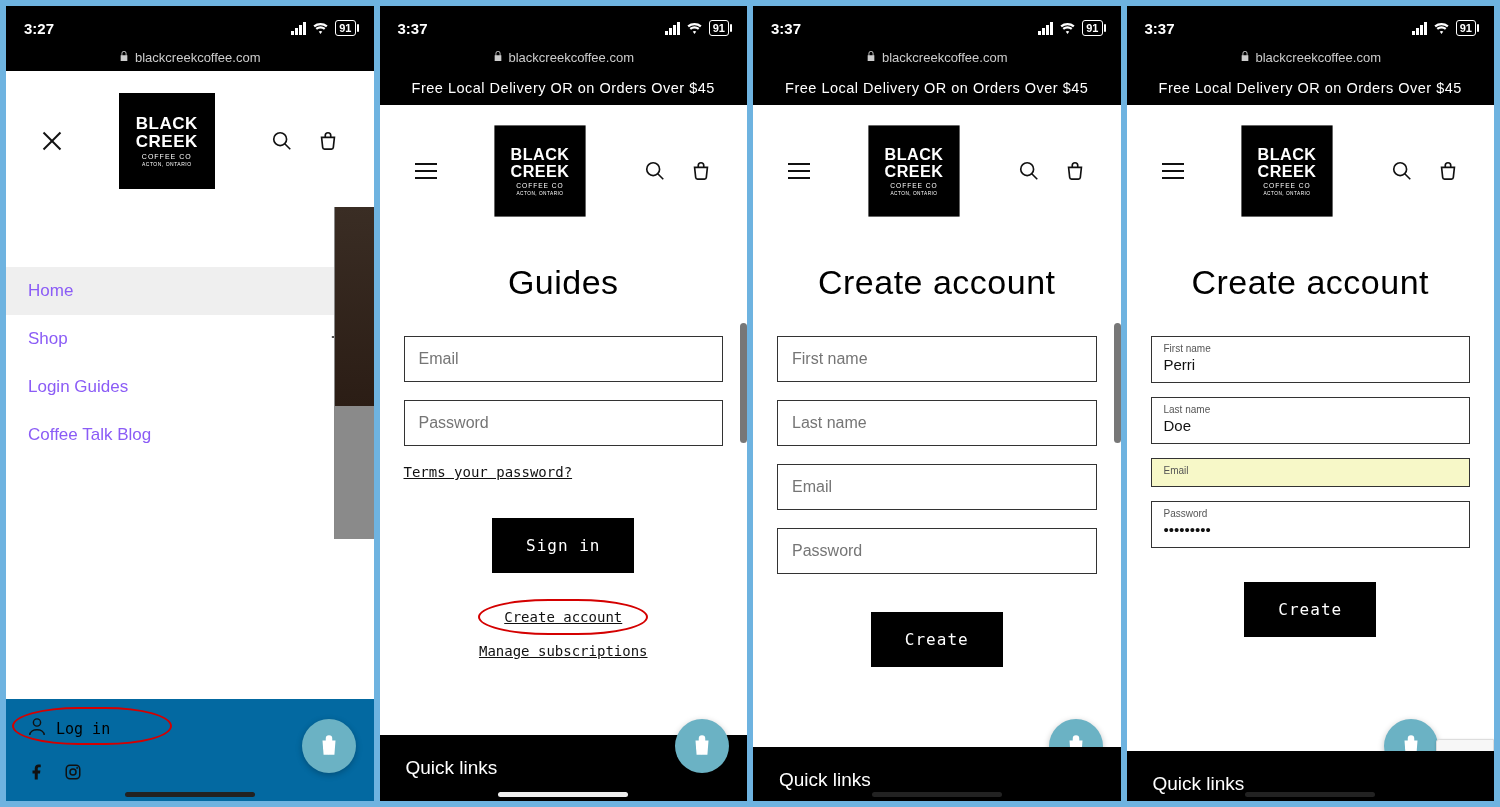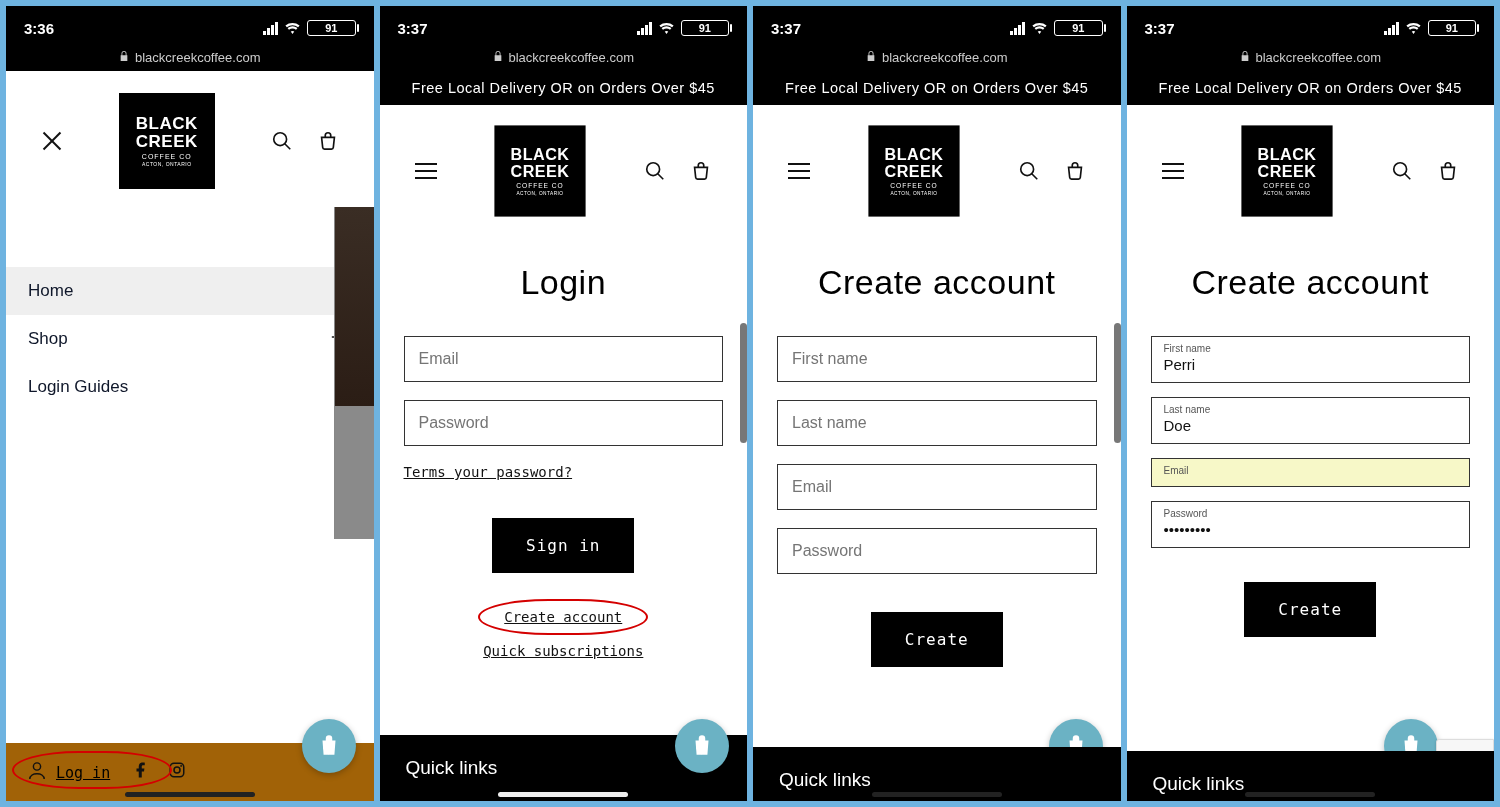--- a/index.html
+++ b/index.html
@@ -35,21 +35,21 @@
   .status-right { display: flex; align-items: center; gap: 6px; }
   .signal { display: inline-flex; gap: 1px; align-items: flex-end; }
   .signal span { width: 3px; background: #fff; display: inline-block; }
   .signal span:nth-child(1){height:4px}
   .signal span:nth-child(2){height:7px}
   .signal span:nth-child(3){height:10px}
   .signal span:nth-child(4){height:13px}
   .wifi svg { width: 17px; height: 13px; fill:#fff; }
   .battery {
     border:1.5px solid #fff; border-radius:3px;
-    font-size:11px; font-weight:700; padding:0 17px; line-height:14px;
+    font-size:11px; font-weight:700; padding:0 3px; line-height:14px;
     position:relative;
   }
   .battery::after{
     content:""; position:absolute; right:-4px; top:3px;
     width:2px; height:8px; background:#fff; border-radius:1px;
   }
   
   .urlbar {
     background:#000; color:#ccc; font-size:13px;
     display:flex; align-items:center; justify-content:center;
@@ -98,28 +98,28 @@
     background:#fff;
   }
   .drawer .bg-strip{
     position:absolute; right:0; top:0; width:40px; height:332px;
     background:linear-gradient(#3a2d24,#2b1d15 60%,#8a8a8a 60%);
     border-left:1px solid #888;
   }
   .menu-list{margin-top:60px}
   .menu-item{
     display:flex; align-items:center; justify-content:space-between;
-    padding:14px 22px; font-size:17px; color:#0f172a;
+    padding:14px 22px; font-size:17px; color:#8b5cf6;
     cursor:pointer;
   }
   .menu-item.active{background:#efefef}
   .arrow-right svg{width:22px;height:14px;stroke:#111;fill:none;stroke-width:1.6}
   .drawer-bottom{
-    margin-top:auto; padding:18px 22px 16px; background:#a16207;
-    display:flex; gap:22px;text-decoration:underline;
+    margin-top:auto; padding:18px 22px 16px; background:#0369a1;
+    display:flex; flex-direction:column; gap:22px;
   }
   .login-row{display:flex;align-items:center;gap:10px;font-family:monospace;font-size:15px;position:relative;cursor:pointer}
   .person-ic svg{width:18px;height:20px;stroke:#111;fill:none;stroke-width:1.6}
   .socials{display:flex;gap:18px}
   .soc-ic svg{width:18px;height:18px;fill:#111}
   .red-circle{
     position:absolute; border:2.5px solid #d40000; border-radius:50%/60%;
     pointer-events:none;
   }
   .fab{
@@ -179,21 +179,21 @@
     display:flex;flex-direction:column;align-items:center;justify-content:center;
     font-size:6px;color:#777;
   }
   .recaptcha svg{width:24px;height:24px}
 </style>
 </head>
 <body>
 
 <div class="phone">
   <div class="statusbar">
-    <span>3:36</span>
+    <span>3:27</span>
     <div class="status-right">
       <span class="signal">
           <span></span>
           <span></span>
           <span></span>
           <span></span>
         </span>
       <span class="wifi"><svg viewBox="0 0 24 18">
             <path d="M12 18l2.5-3.2a5 5 0 00-5 0L12 18zM4 8.5a14 14 0 0116 0l2-2.5a17 17 0 00-20 0l2 2.5zm3 3.7a9 9 0 0110 0l2-2.5a12 12 0 00-14 0l2 2.5z"></path>
           </svg></span>
@@ -238,20 +238,23 @@
         </div>
       <div class="menu-item">
         <span>Shop</span>
         <span class="arrow-right"><svg viewBox="0 0 24 14">
               <line x1="2" y1="7" x2="20" y2="7"></line>
               <polyline points="15,2 20,7 15,12"></polyline>
             </svg></span>
       </div>
       <div class="menu-item">
           <span>Login Guides</span>
+        </div>
+      <div class="menu-item">
+          <span>Coffee Talk Blog</span>
         </div>
     </div>
 
     <div class="drawer-bottom">
       <div class="login-row">
         <span class="person-ic"><svg viewBox="0 0 20 22">
               <circle cx="10" cy="6" r="4"></circle>
               <path d="M2 20c0-4 4-6 8-6s8 2 8 6"></path>
             </svg></span>
         <span>Log in</span>
@@ -321,30 +324,30 @@
           <svg viewBox="0 0 24 24">
             <path d="M5 8h14l-1.2 11a2 2 0 01-2 1.8H8.2a2 2 0 01-2-1.8L5 8z"></path>
             <path d="M9 8V6a3 3 0 016 0v2"></path>
           </svg>
         </div>
     </div>
   </div>
 
   <div class="main">
     <div class="scrollhint"></div>
-    <h1>Login</h1>
+    <h1>Guides</h1>
     <div class="form">
       <div class="fld"><input placeholder="Email" style=""></div>
       <div class="fld"><input type="password" placeholder="Password" style=""></div>
       <span class="link">Terms your password?</span>
       <button class="btn">Sign in</button>
       <div class="center-links">
         <span class="link" style="position:relative;z-index:2">Create account</span>
         <span class="red-circle" style="left:50%;top:-10px;transform:translateX(-50%);width:170px;height:36px"></span>
-        <span class="link">Quick subscriptions</span>
+        <span class="link">Manage subscriptions</span>
       </div>
     </div>
     <div class="fab">
         <svg viewBox="0 0 24 24">
           <path d="M6 7h12l-1 13H7L6 7zm3 0V5a3 3 0 016 0v2"></path>
           <path d="M12 20l-1.5-1.4C8 16.3 6.5 15 6.5 13.3c0-1.3 1-2.3 2.3-2.3.8 0 1.6.4 2.2 1.1.6-.7 1.4-1.1 2.2-1.1 1.3 0 2.3 1 2.3 2.3 0 1.7-1.5 3-4 5.3L12 20z" fill="#fff"></path>
         </svg>
       </div>
     <div class="footer">Quick links</div>
     <div class="home-ind white"></div>

